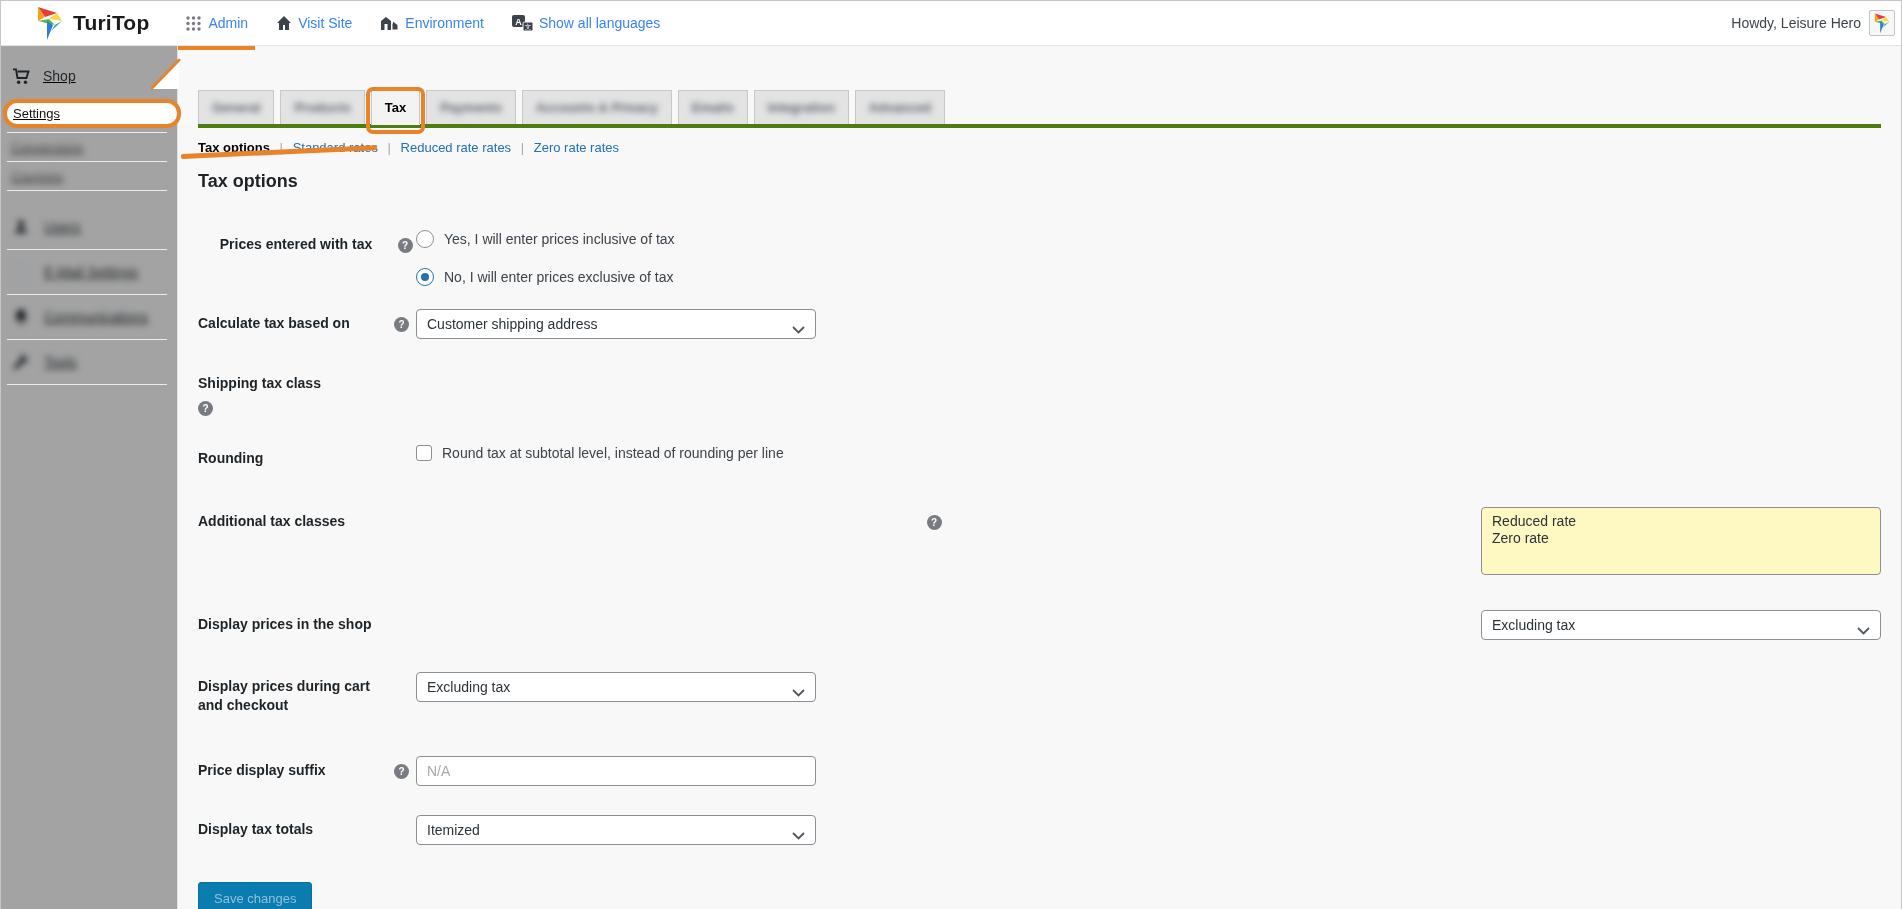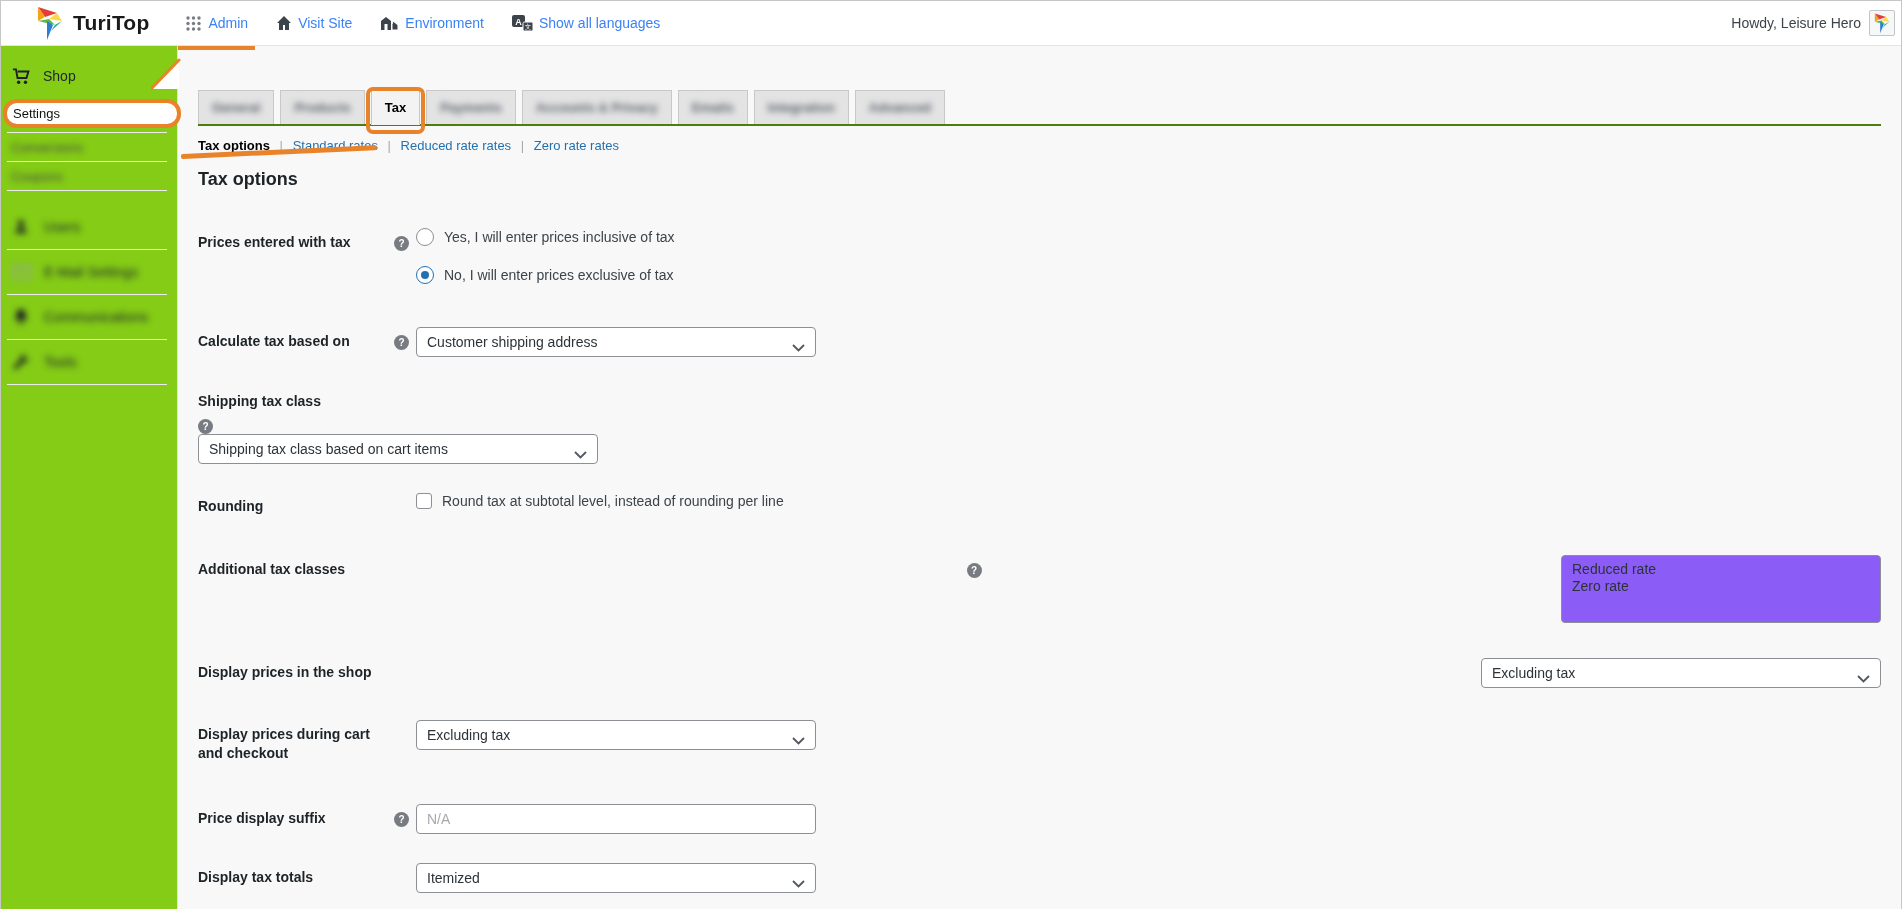--- a/index.html
+++ b/index.html
@@ -13,36 +13,36 @@
   .brand-name { font-size:21px; font-weight:bold; color:#1a1a1a; margin-left:8px; letter-spacing:0.2px; }
   .bar-item { display:flex; align-items:center; gap:6px; margin-left:28px; font-size:14px; color:#3b82f6; height:53px; cursor:pointer; position:relative; }
   .bar-item.first { margin-left:36px; }
   .bar-item.active::after { content:""; position:absolute; left:-7px; right:-7px; bottom:0; height:4px; background:#E8832A; }
   .bar-right { margin-left:auto; display:flex; align-items:center; gap:8px; margin-right:6px; }
   .howdy { font-size:14px; color:#3c434a; cursor:pointer; }
   .avatar { width:26px; height:26px; border:1px solid #c3c4c7; background:#f6f7f7; display:flex; align-items:center; justify-content:center; border-radius:2px; cursor:pointer; }
 
   
   .layout { display:flex; height:863px; }
-  .sidebar { width:177px; background:#84cc16; border-right:1px solid #e0e0e0; padding-top:12px; position:relative; flex:0 0 177px; }
+  .sidebar { width:177px; background:#a3a3a3; border-right:1px solid #e0e0e0; padding-top:12px; position:relative; flex:0 0 177px;text-decoration:underline; }
   .content { flex:1; background:#f8f8f8; padding:0 20px; position:relative; }
 
   
   .sb-shop { display:flex; align-items:center; gap:12px; padding:8px 0 8px 10px; height:36px; font-size:14px; color:#23282d; cursor:pointer; }
   .sb-ic { width:20px; height:20px; display:inline-flex; align-items:center; justify-content:center; }
   .sb-settings { margin:5px 0 4px 2px; width:178px; border:4px solid #E8832A; border-radius:14px; background:#fff; padding:3px 6px; font-size:13px; color:#111; position:relative; z-index:56; cursor:pointer; }
   .sb-sub { padding:7px 0 7px 10px; height:28px; font-size:13px; color:#444; cursor:pointer; }
   .sb-top { display:flex; align-items:center; gap:13px; padding:11px 0 11px 10px; height:44px; font-size:14px; color:#23282d; cursor:pointer; }
   .sb-div { border-bottom:1px solid #ececec; margin:0 10px 0 6px; }
   .sb-gap { height:14px; }
   .blurred { filter:blur(3px); }
   .fold { position:absolute; left:150px; top:56px; z-index:30; pointer-events:none; }
 
   
-  .tabs { margin-top:44px; border-bottom:2px solid #4d7c0f; display:flex; align-items:flex-start; }
+  .tabs { margin-top:44px; border-bottom:4px solid #4d7c0f; display:flex; align-items:flex-start; }
   .tab { display:inline-block; padding:9px 13px; background:#e3e3e4; border:1px solid #c6c8ca; border-bottom:none; margin-right:6px; font-size:13px; font-weight:600; color:#5a6067; cursor:pointer; text-decoration:none; position:relative; }
   .tab-label { display:inline-block; }
   .tab .tab-label.blur { filter:blur(3px); }
   .tab.active { background:#f3f3f3; color:#000; border-bottom:1px solid #f3f3f3; margin-bottom:-1px; font-weight:bold; }
   .tab-anno { position:absolute; left:-6px; right:-6px; top:-4px; bottom:-10px; border:4px solid #E8832A; border-radius:7px; z-index:55; pointer-events:none; }
 
   
   .subnav { margin-top:12px; font-size:13px; color:#646970; }
   .sn-current { font-weight:bold; color:#000; }
   .sn-sep { margin:0 6px; color:#a7aaad; }
@@ -66,23 +66,23 @@
   .radio-line.checked .radio { border-color:#2271b1; }
   .radio-line.checked .radio::after { content:""; position:absolute; left:4px; top:4px; width:8px; height:8px; border-radius:50%; background:#2271b1; }
 
   .check-line { display:flex; align-items:flex-start; gap:10px; cursor:pointer; padding-top:1px; }
   .checkbox { width:16px; height:16px; border:1px solid #8c8f94; border-radius:3px; background:#fff; display:inline-block; }
 
   .select { width:400px; height:30px; background:#fff; border:1px solid #8c8f94; border-radius:4px; display:flex; align-items:center; padding:0 10px; cursor:pointer; position:relative; color:#2c3338; }
   .select .chevron { position:absolute; right:10px; top:11px; }
   .text-input { width:400px; height:30px; background:#fff; border:1px solid #8c8f94; border-radius:4px; padding:0 10px; font-size:14px; color:#2c3338; font-family:"Liberation Sans", sans-serif; }
   .text-input::placeholder { color:#a7aaad; opacity:1; }
-  .textarea { width:320px; height:68px; background:#8b5cf6; border:1px solid #8c8f94; border-radius:4px; padding:5px 10px; font-size:14px; line-height:1.25; color:#2c3338; resize:none; font-family:"Liberation Sans", sans-serif; }
-
-  .mb49 { margin-bottom:43px; } .mb30 { margin-bottom:30px; } .mb28 { margin-bottom:28px;flex-direction:column; }
+  .textarea { width:400px; height:68px; background:#fef9c3; border:1px solid #8c8f94; border-radius:4px; padding:5px 10px; font-size:14px; line-height:1.25; color:#2c3338; resize:none; font-family:"Liberation Sans", sans-serif; }
+
+  .mb49 { margin-bottom:23px;text-align:center; } .mb30 { margin-bottom:30px; } .mb28 { margin-bottom:28px;flex-direction:column; }
   .mb39 { margin-bottom:39px; } .mb32 { margin-bottom:32px;justify-content:space-between; } .mb41 { margin-bottom:41px; }
   .mb29 { margin-bottom:29px; } .mb37 { margin-bottom:37px; }
 
   .save-btn { margin-top:0; background:#0B7CB0; color:#8fc0da; border:1px solid #0a6f9e; border-radius:3px; padding:8px 15px; font-size:13px; cursor:pointer; font-family:"Liberation Sans", sans-serif; }
 
   
   .connector { position:absolute; left:180px; top:151px; width:196px; height:5px; background:#E8832A; border-radius:2px; transform:rotate(-2.6deg); transform-origin:left center; z-index:54; pointer-events:none; }
   
 </style>
 </head>
@@ -312,30 +312,20 @@
                   </svg>
               </span>
             </div>
           </div>
         </div>
 
         
         <div class="row mb28">
           <div class="row-label">Shipping tax class</div>
           <div class="row-help"><span class="help-tip"></span></div>
-          <div class="row-ctrl">
-            <div class="select">
-              <span>Shipping tax class based on cart items</span>
-              <span class="chevron">
-                <svg width="13" height="8" viewBox="0 0 13 8">
-                    <polyline points="1,1 6.5,6.5 12,1" fill="none" stroke="#50575e" stroke-width="1.8"></polyline>
-                  </svg>
-              </span>
-            </div>
-          </div>
         </div>
 
         
         <div class="row mb39">
           <div class="row-label">Rounding</div>
           <div class="row-help"></div>
           <div class="row-ctrl">
             <label class="check-line">
               <span class="checkbox"></span>
               <span>Round tax at subtotal level, instead of rounding per line</span>

